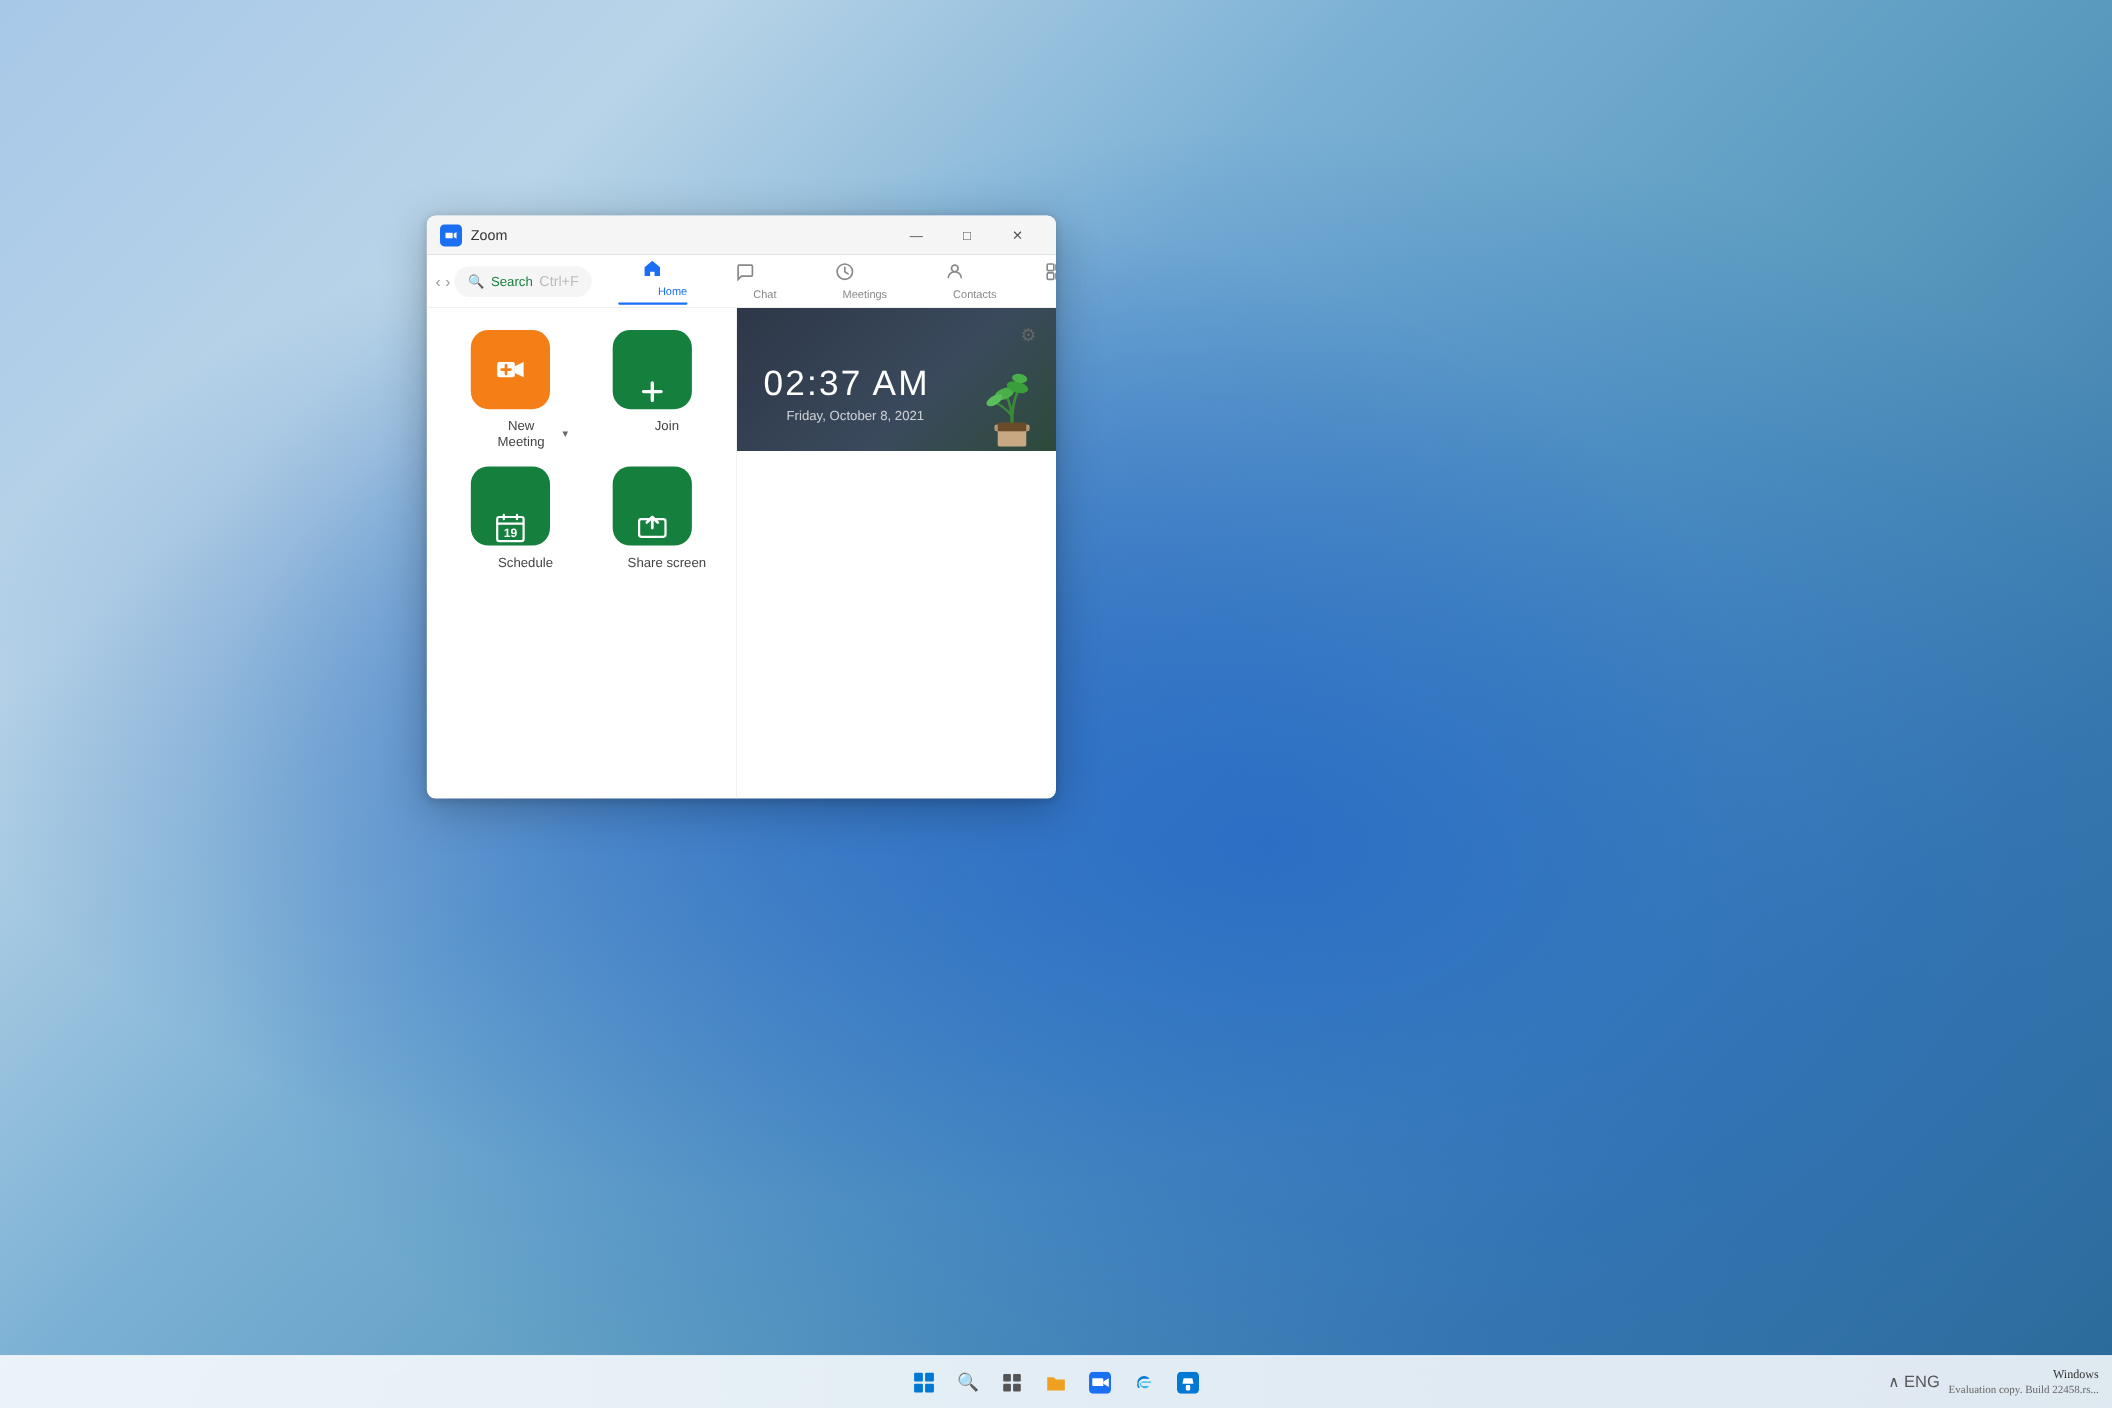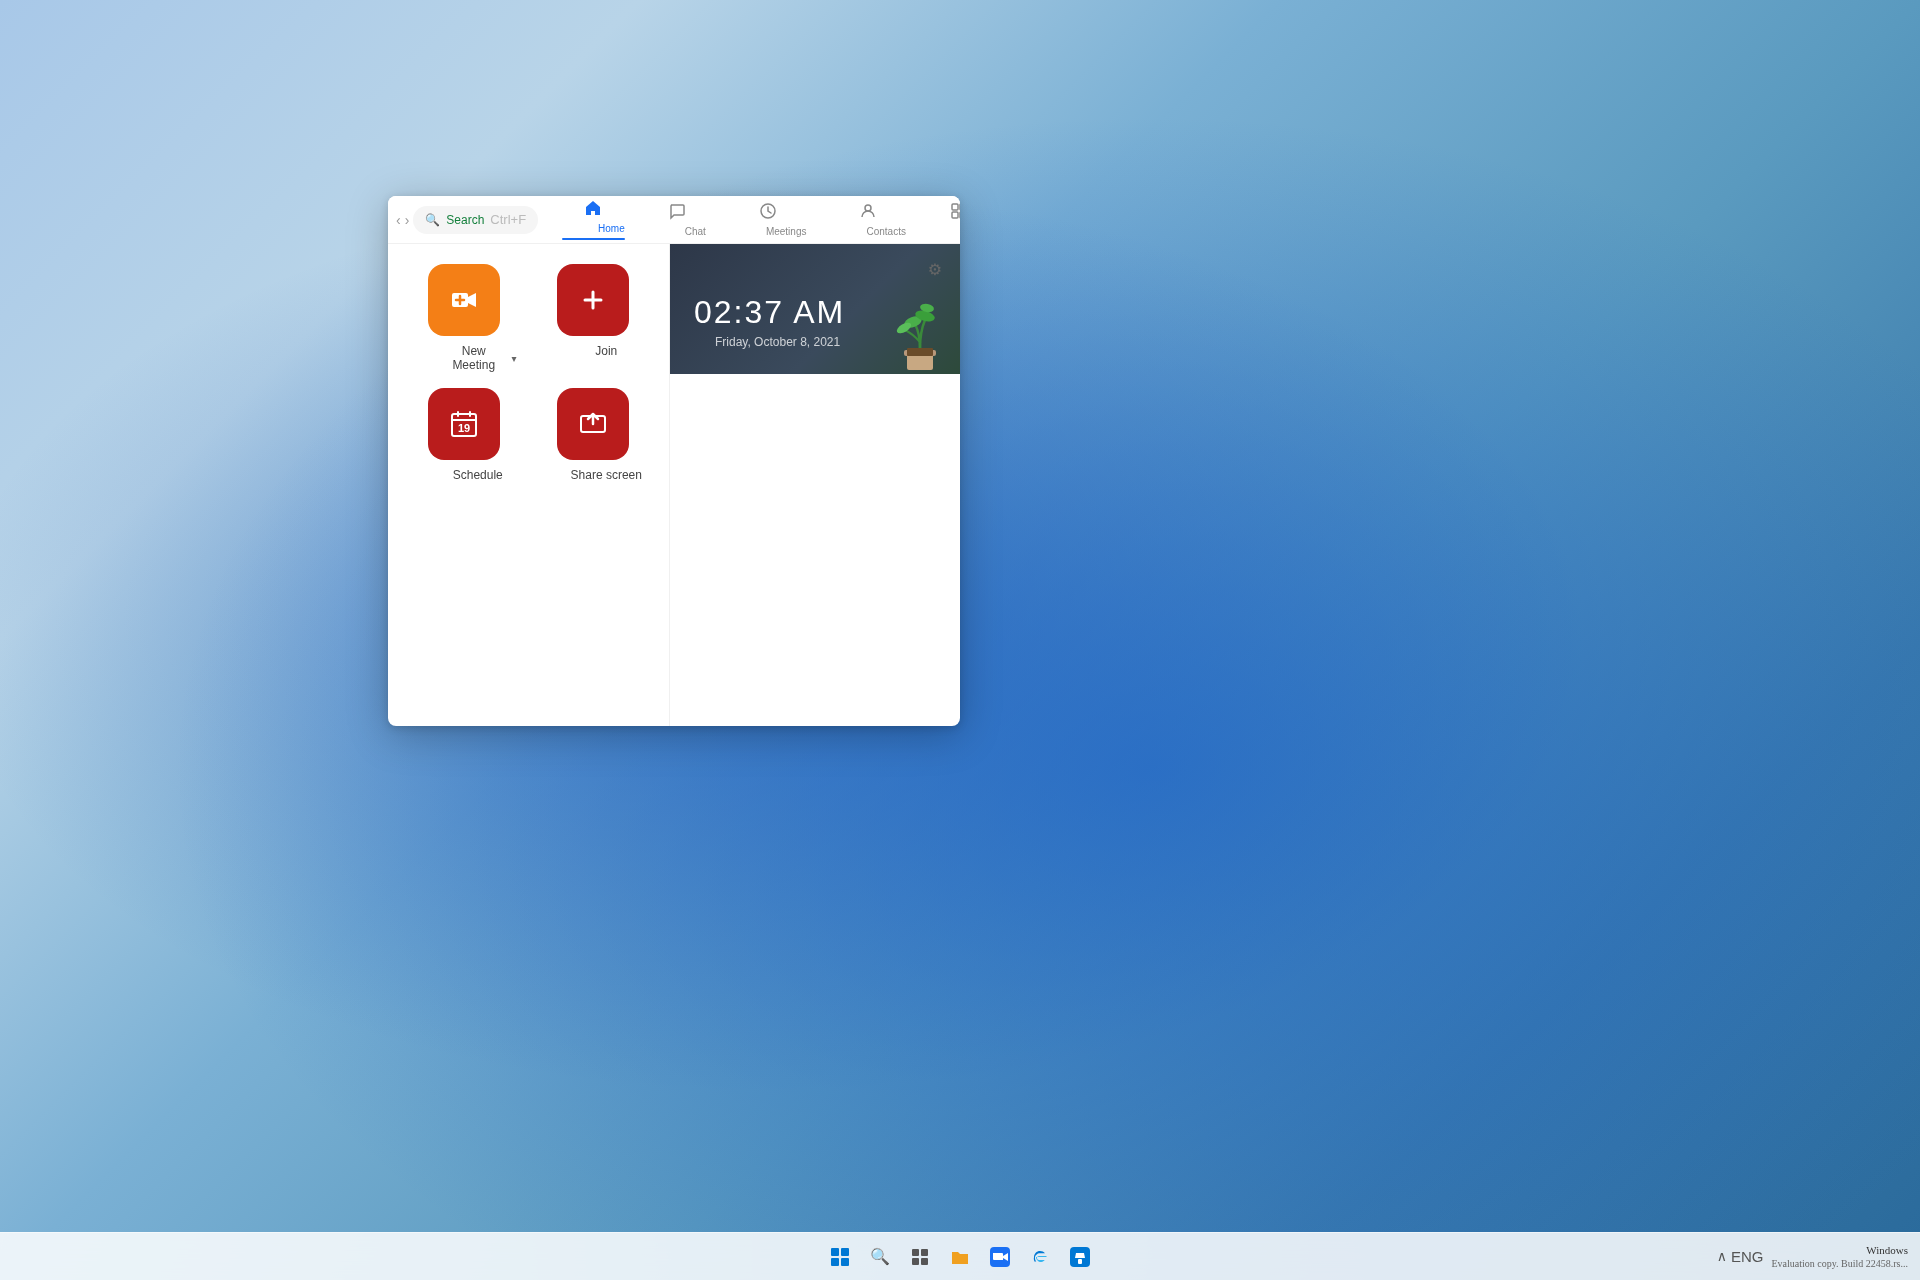--- a/index.html
+++ b/index.html
@@ -291,21 +291,22 @@
       font-size: 28px;
       color: white;
       position: relative;
     }
 
     .action-btn.orange {
       background: #f47f16;
     }
 
     .action-btn.blue {
-      background: #b91c1c;
+      background: #15803d;
+      align-items: flex-end;
     }
 
     .action-btn-label {
       font-size: 12px;
       color: #444;
       text-align: center;
       display: flex;
       align-items: center;
       gap: 3px;
       margin-left: 27px;
@@ -415,20 +416,35 @@
       color: #333;
     }
   </style>
 </head>
 <body>
 
 <div class="wallpaper-overlay"></div>
 
 <div class="zoom-window">
 
+  <div class="title-bar">
+    <div class="title-bar-logo">
+      <svg width="14" height="14" viewBox="0 0 14 14" fill="none">
+        <rect width="14" height="14" rx="3" fill="#1a6ff4"></rect>
+        <path d="M2 4.5h6.5v5H2z" fill="white" rx="1"></path>
+        <path d="M9.5 5.5l2.5-1.5v6l-2.5-1.5z" fill="white"></path>
+      </svg>
+    </div>
+    <span class="title-bar-title">Zoom</span>
+    <div class="title-bar-controls">
+      <div class="title-btn">—</div>
+      <div class="title-btn">□</div>
+      <div class="title-btn close">✕</div>
+    </div>
+  </div>
 
   <div class="toolbar">
     <div class="nav-btn">‹</div>
     <div class="nav-btn">›</div>
     <div class="search-box">
       <span class="search-icon-sm">🔍</span>
       <span class="search-text">Search</span>
       <span class="search-shortcut">Ctrl+F</span>
     </div>
 

